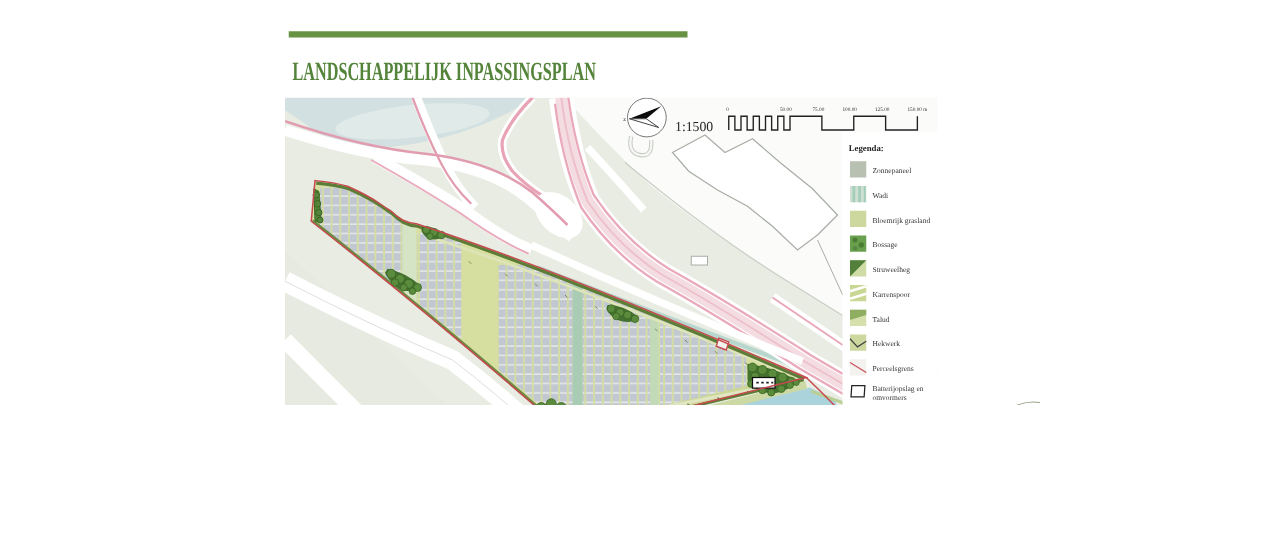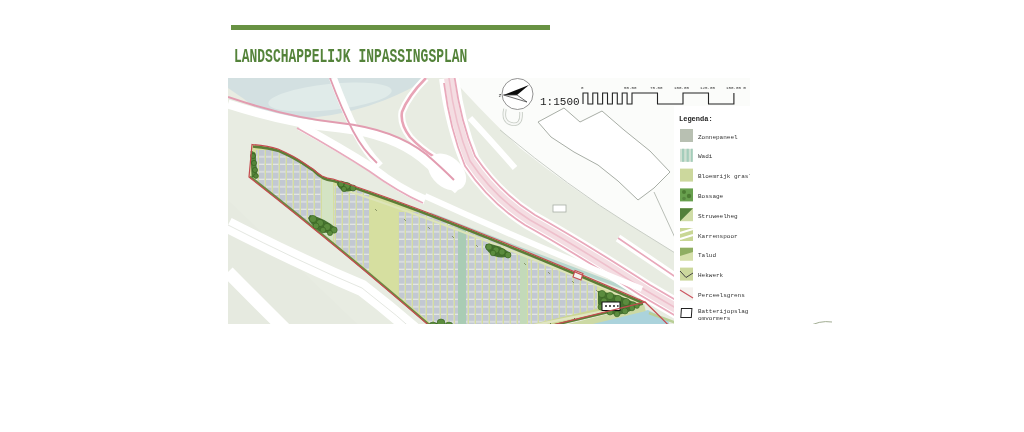--- a/index.html
+++ b/index.html
@@ -1,17 +1,17 @@
 <!DOCTYPE html>
 <html><head>
 <meta charset="utf-8">
 <style>
   html,body{margin:0;padding:0;background:#fff;}
   #page{position:relative;width:1024px;height:324px;background:#fff;overflow:hidden;
-        font-family:Liberation Mono, monospace;}
+        font-family:Liberation Serif, serif;}
   .abs{position:absolute;}
 </style>
 </head>
 <body>
 <div id="page">
 
   <div class="abs" style="left:231px;top:25px;width:319px;height:5px;background:#689243;"></div>
 
   <div class="abs" style="left:234px;top:45px;width:400px;font-weight:bold;font-size:21px;color:#54833a;transform:scaleX(0.617);transform-origin:left top;white-space:nowrap;letter-spacing:0px;">LANDSCHAPPELIJK INPASSINGSPLAN</div>
 

